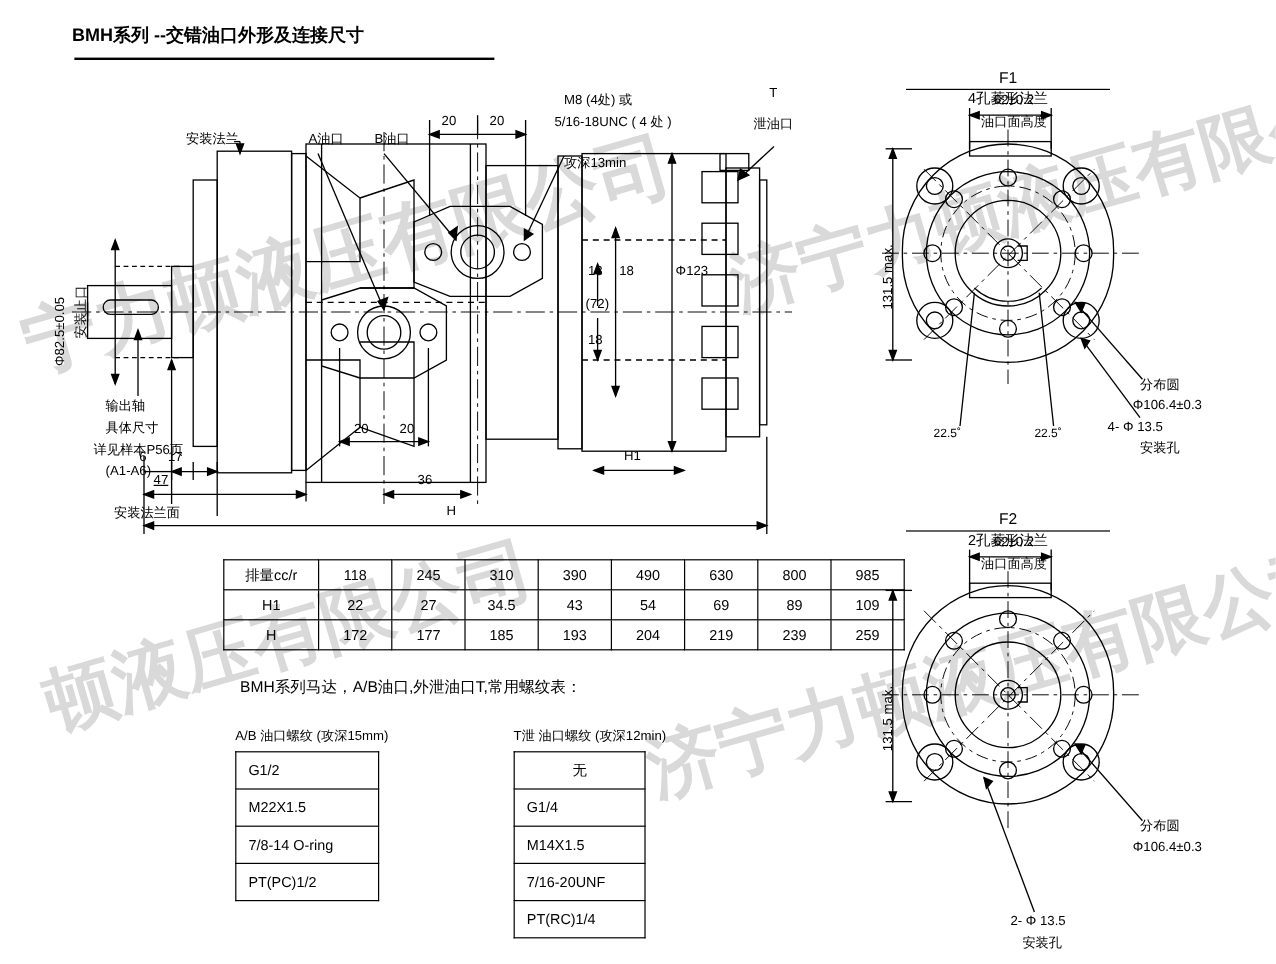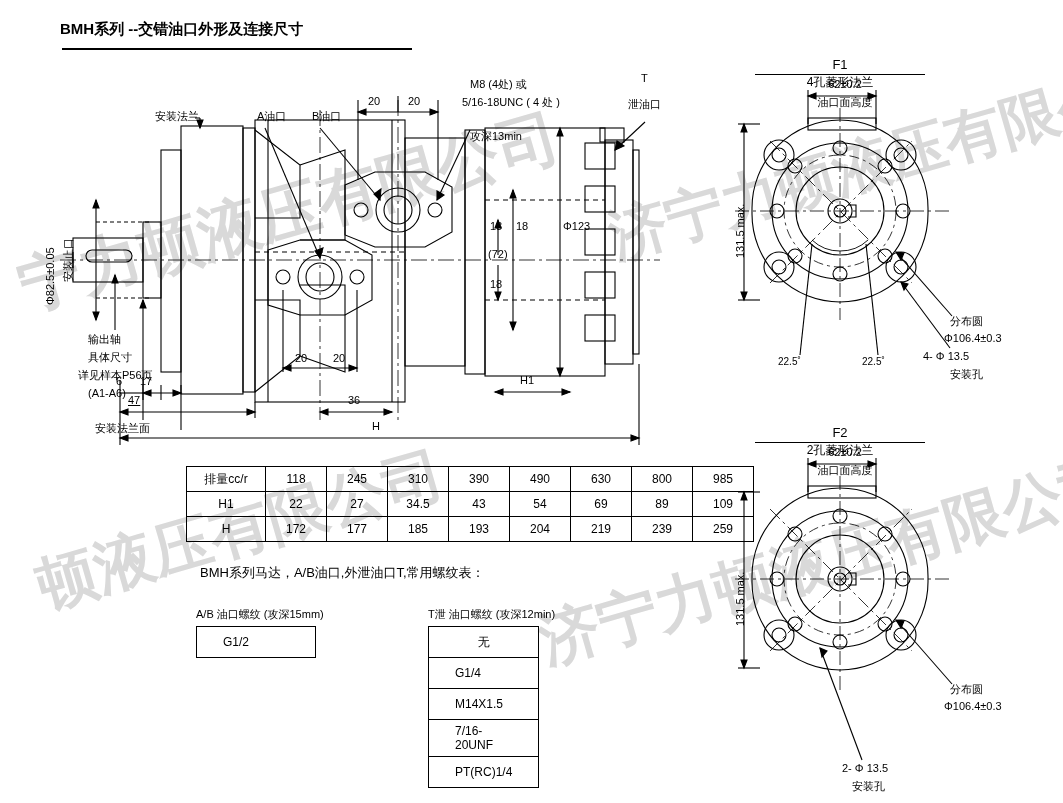--- a/index.html
+++ b/index.html
@@ -20,21 +20,21 @@
   .ctr{text-align:center;}
   .rot{transform-origin:left top;transform:rotate(-90deg);}
   
   .title-wrap{left:60px;top:20px;}
   .title-rule{left:62px;top:48px;width:350px;height:2px;background:#000;}
   
   table{border-collapse:collapse;}
   table td{border:1px solid #000;font-size:12px;text-align:center;padding:2px 4px;height:20px;}
   .disp-table td:first-child{width:70px;}
   .disp-table td{width:52px;border-radius:12px;}
-  .thr-table td{border:1px solid #000;text-align:left;padding:4px 26px;height:22px;font-size:12px;margin-left:12px;}
+  .thr-table td{border:1px solid #000;text-align:left;padding:4px 10px;height:22px;font-size:12px;margin-left:12px;}
   
   .wm{
     position:absolute;
     color:#d9d9d9;
     font-family:"Liberation Serif", serif;
     font-weight:bold;
     white-space:nowrap;
     transform-origin:center center;
     z-index:0;
   }
@@ -421,20 +421,29 @@
 
 <div class="abs t t13" style="left:200px;top:566px;z-index:3;">BMH系列马达，A/B油口,外泄油口T,常用螺纹表：</div>
 <div class="abs t t11" style="left:196px;top:608px;z-index:3;">A/B 油口螺纹 (攻深15mm)</div>
 <div class="abs t t11" style="left:428px;top:608px;z-index:3;">T泄 油口螺纹 (攻深12min)</div>
 
 <table class="abs thr-table" style="left:196px;top:626px;width:120px;z-index:3;">
   <tbody>
       <tr>
         <td style="width:120px;">G1/2</td>
       </tr>
+  <tr>
+        <td>M22X1.5</td>
+      </tr>
+  <tr>
+        <td>7/8-14 O-ring</td>
+      </tr>
+  <tr>
+        <td>PT(PC)1/2</td>
+      </tr>
 </tbody>
   </table>
 
 <table class="abs thr-table" style="left:428px;top:626px;width:110px;z-index:3;">
   <tbody>
       <tr>
         <td style="width:110px;text-align:center;">无</td>
       </tr>
   <tr>
         <td>G1/4</td>

